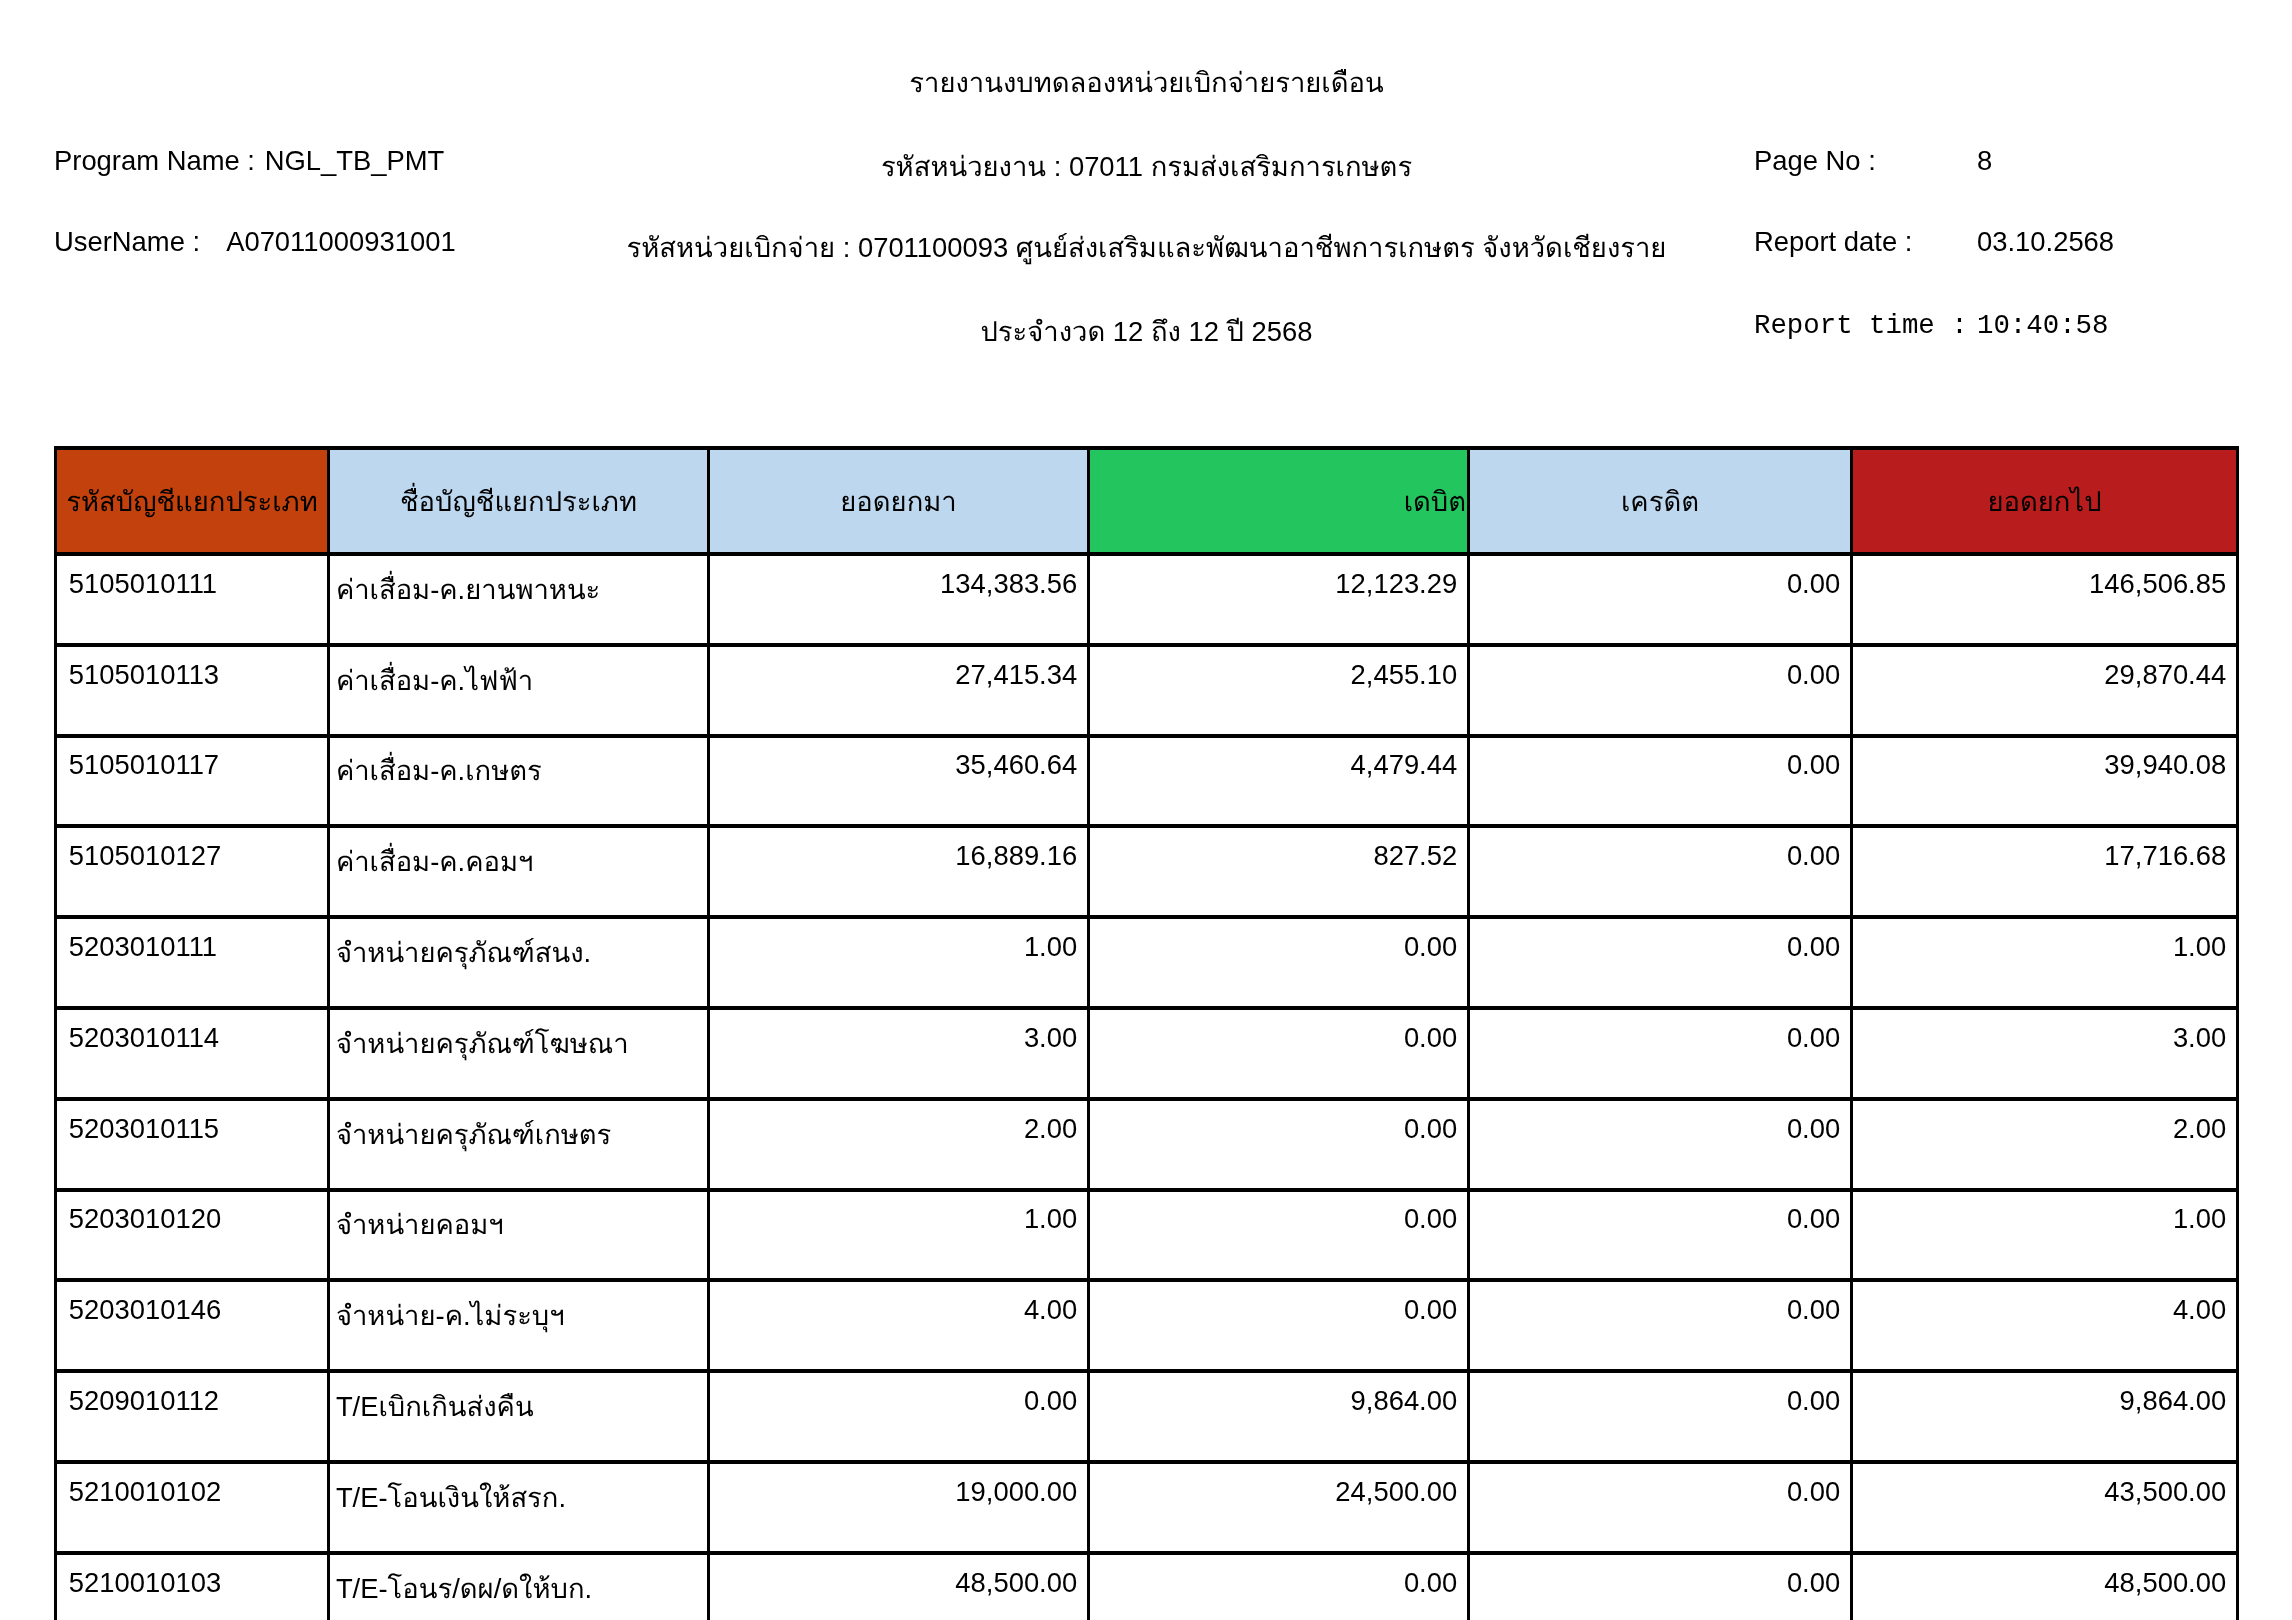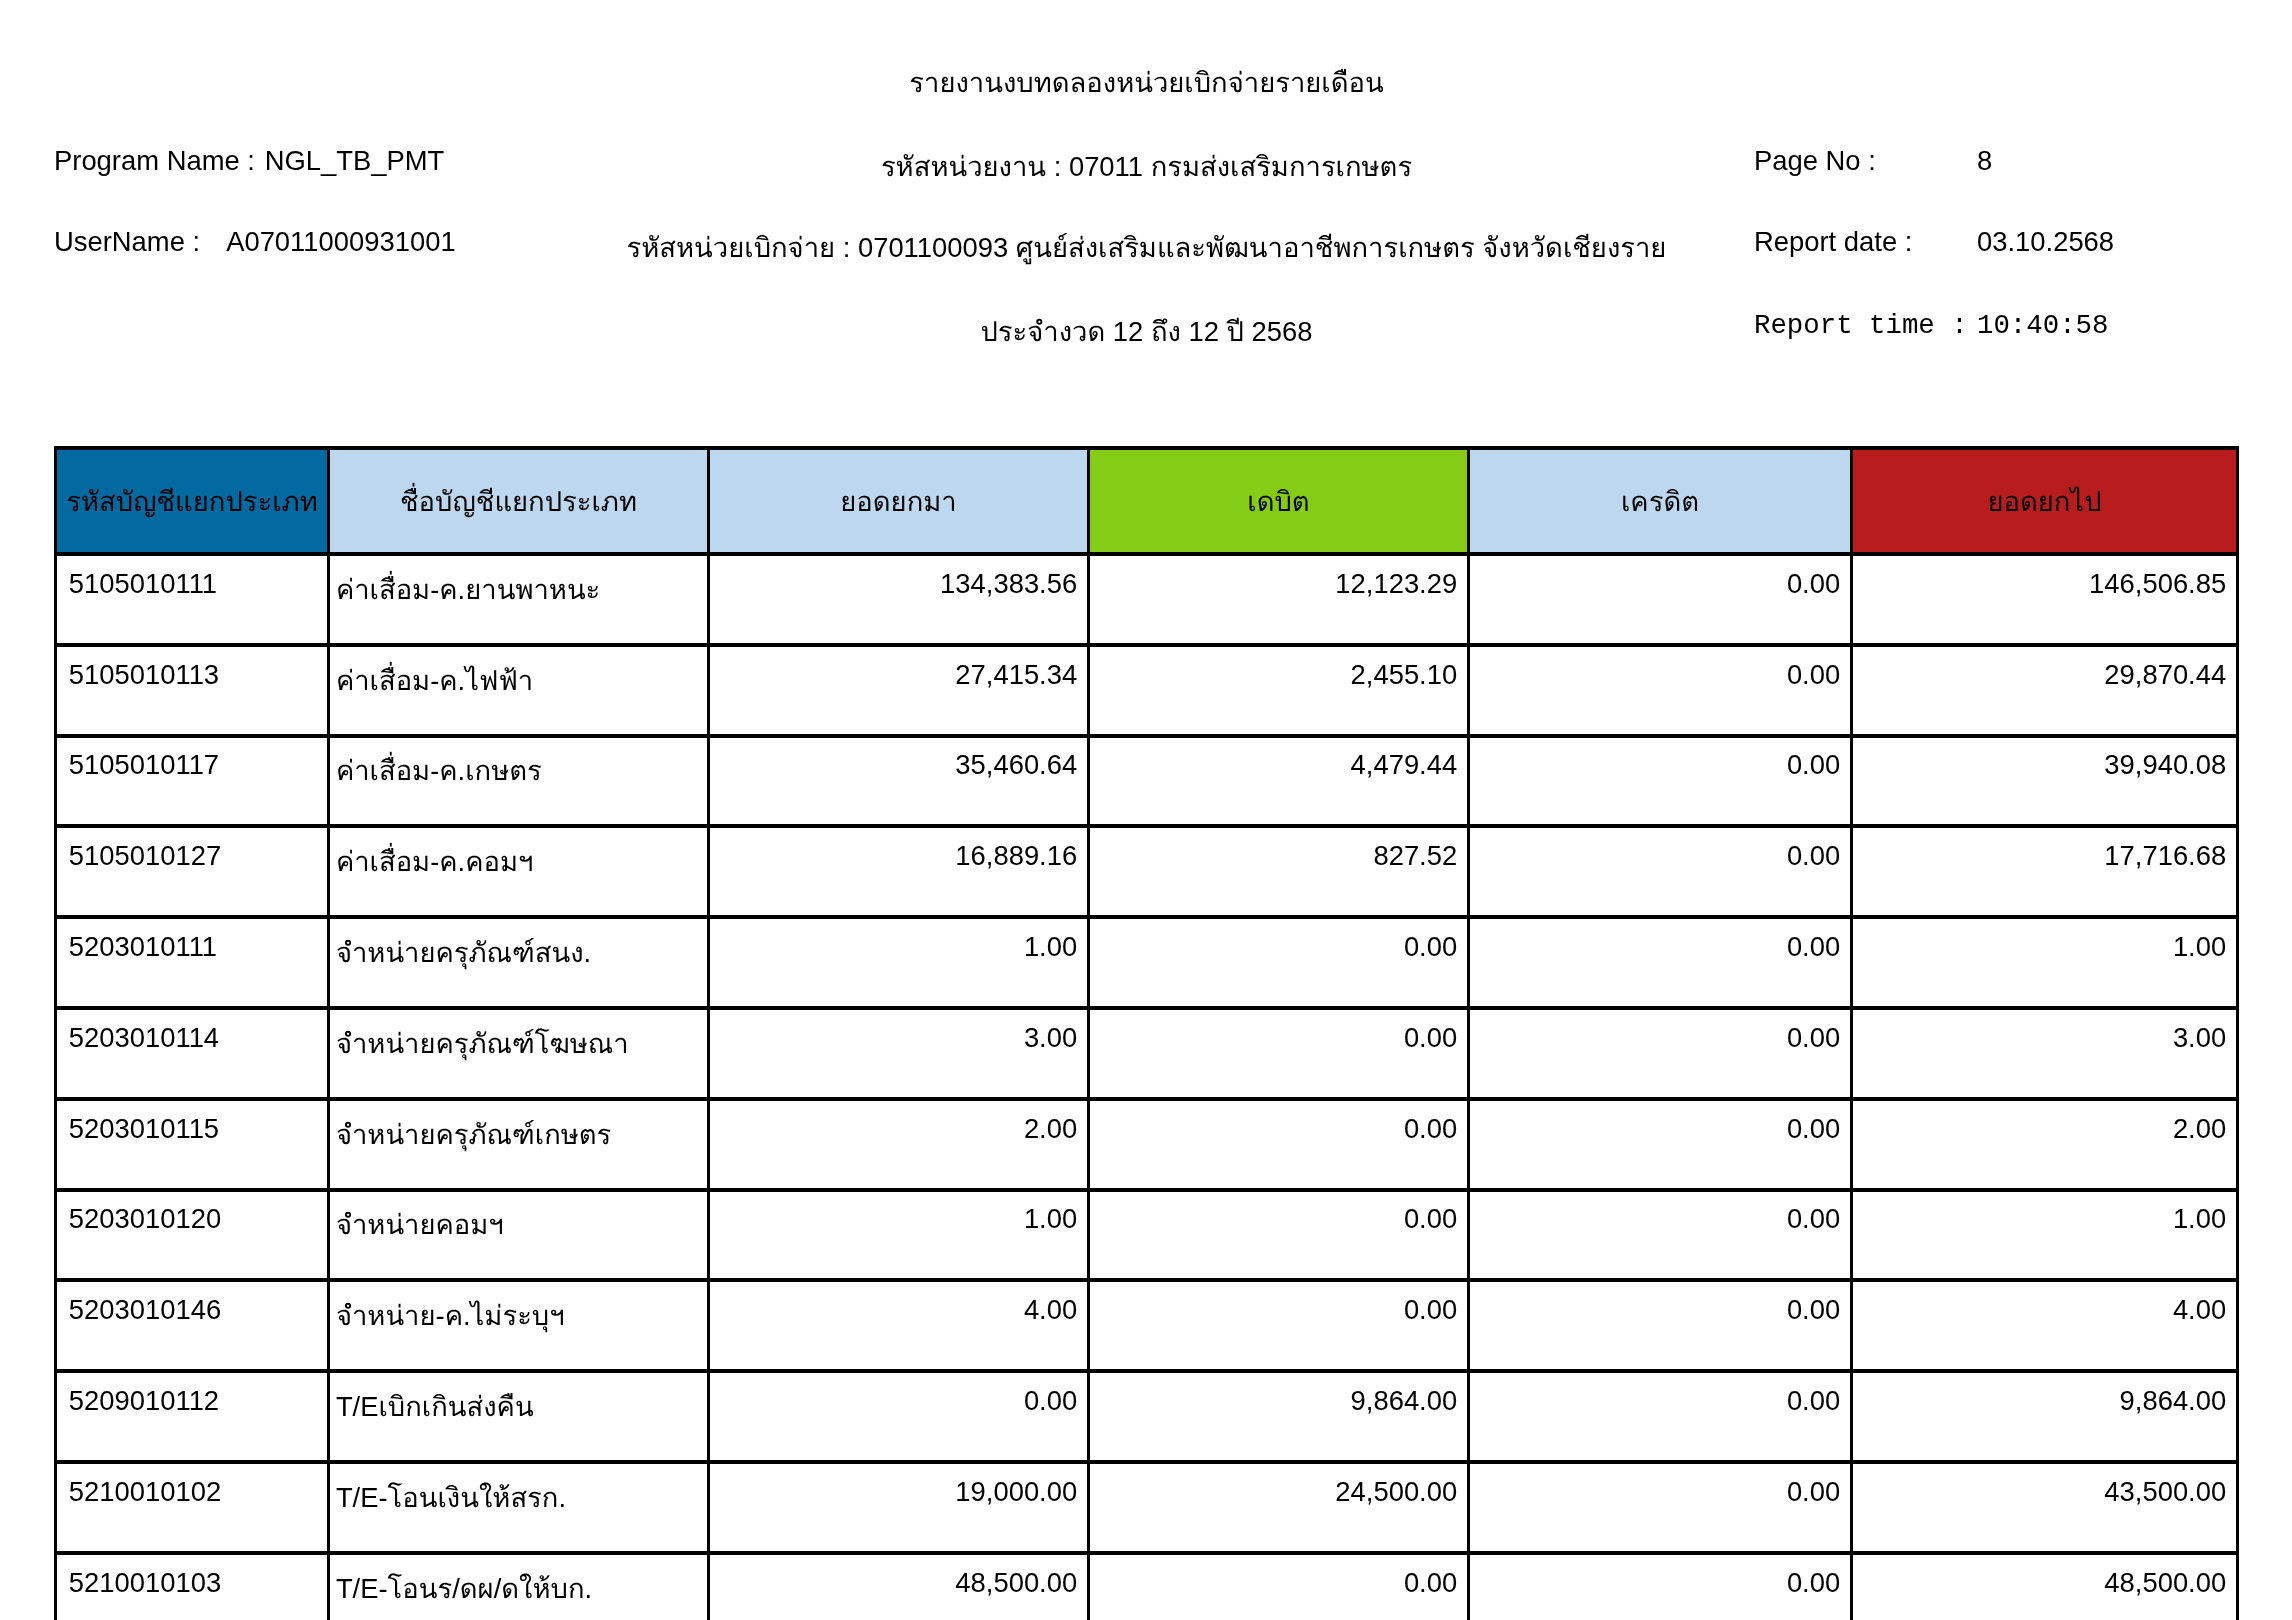--- a/index.html
+++ b/index.html
@@ -84,24 +84,24 @@
     <colgroup>
       <col style="width:273px">
       <col style="width:380px">
       <col style="width:380px">
       <col style="width:380px">
       <col style="width:383px">
       <col style="width:386px">
     </colgroup>
     <thead>
       <tr>
-        <th style="background: #0369a1;">รหัสบัญชีแยกประเภท</th>
+        <th style="background: #c2410c;">รหัสบัญชีแยกประเภท</th>
         <th style="background: rgb(189, 215, 238);">ชื่อบัญชีแยกประเภท</th>
         <th style="background: rgb(189, 215, 238);">ยอดยกมา</th>
-        <th style="background: #84cc16;">เดบิต</th>
+        <th style="background: #22c55e; text-align: right;">เดบิต</th>
         <th style="background: rgb(189, 215, 238);">เครดิต</th>
         <th style="background: #b91c1c;">ยอดยกไป</th>
       </tr>
     </thead>
     <tbody id="table-body">
         <tr>
           <td class="c-code">5105010111</td>
           <td class="c-name">ค่าเสื่อม-ค.ยานพาหนะ</td>
           <td class="c-num">134,383.56</td>
           <td class="c-num">12,123.29</td>

